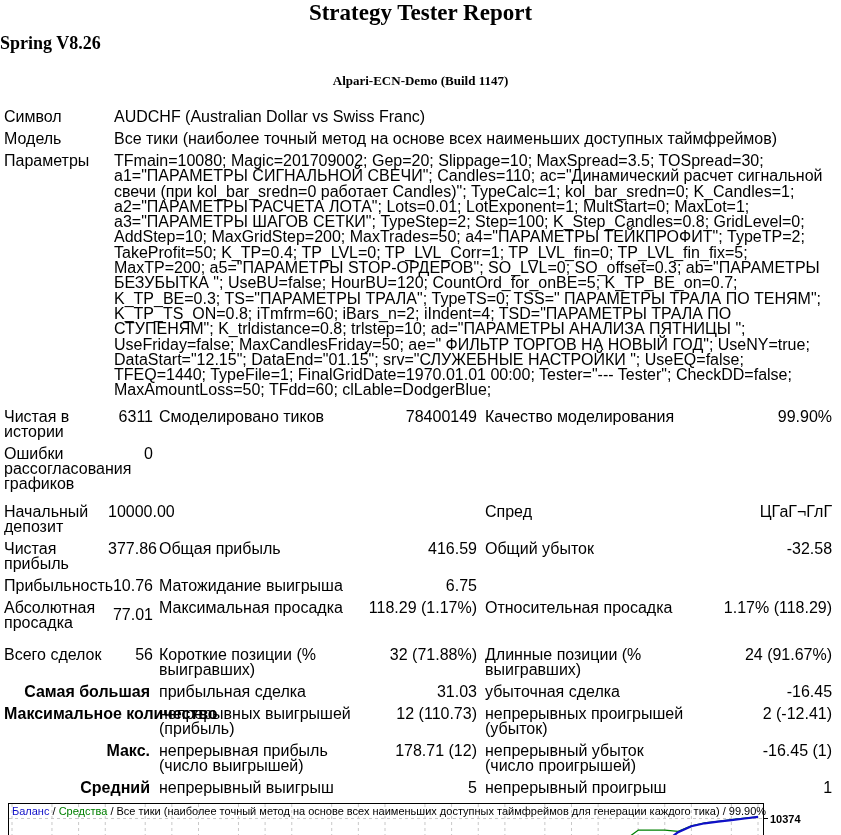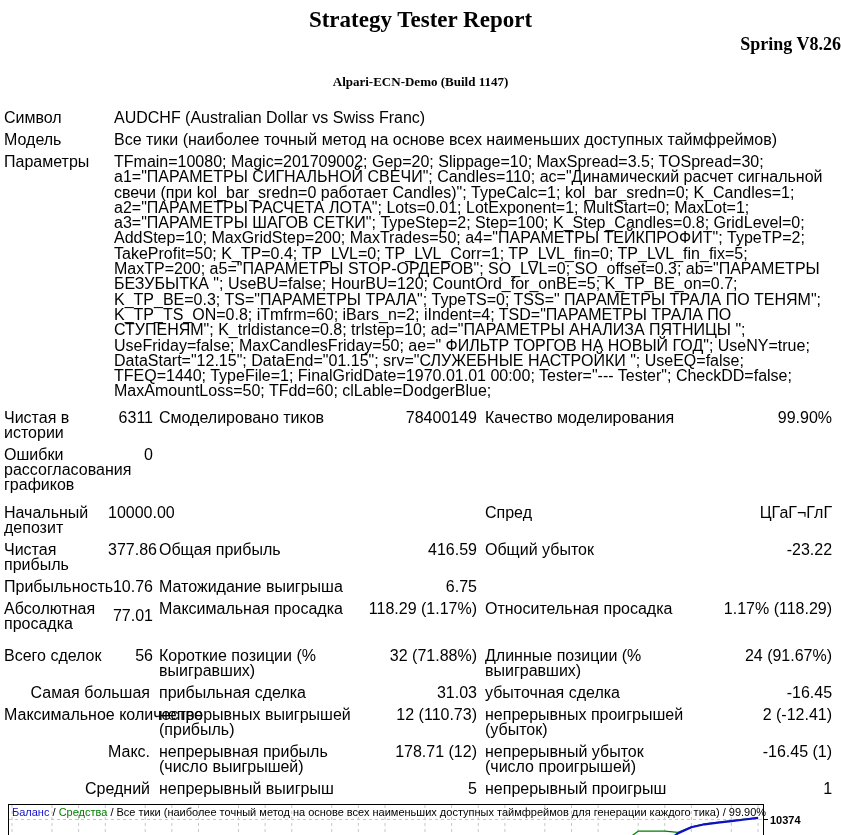--- a/index.html
+++ b/index.html
@@ -1,26 +1,26 @@
 <!DOCTYPE html>
 <html><head>
 <meta charset="utf-8">
 <style>
   html,body{margin:0;padding:0;background:#fff;color:#000;}
   body{width:841px;font-family:"Liberation Sans",sans-serif;}
-  .hdr{padding-top:7px;}
+  .hdr{padding-top:0;}
   .r-title{font:bold 23px "Liberation Serif",serif;text-align:center;}
-  .r-sub{font:bold 18px "Liberation Serif",serif;text-align:right;margin-top:1px;}
+  .r-sub{font:bold 18px "Liberation Serif",serif;text-align:left;margin-top:7px;}
   .r-srv{font:bold 13px "Liberation Serif",serif;text-align:center;margin-top:19px;}
   table.rep{border-collapse:collapse;table-layout:fixed;width:828px;margin:16px 0 0 4px;font-size:16px;line-height:15px;}
   table.rep td{padding:4px 0 3px 0;vertical-align:top;overflow:visible;}
   .c1v,.c2v,.c3v{text-align:right;white-space:nowrap;}
   .c2l{padding-left:6px !important;}
   .c3l{padding-left:8px !important;}
-  .c1r{text-align:right;white-space:nowrap;padding-right:3px !important;}
+  .c1r{text-align:right;white-space:nowrap;padding-right:3px !important;font-weight:bold;}
   .ft{padding-left:6px !important;}
   .params-text{line-height:15.3px;}
   .vmid td{vertical-align:middle;}
   tr.sp4 td{padding:0;height:4px;}
   tr.sp6 td{padding:0;height:6px;}
   tr.sp10 td{padding:0;height:10px;}
   .chart-wrap{position:relative;width:841px;height:190px;margin-top:5px;}
   .chart-legend{position:absolute;left:12px;top:2px;font-size:11px;white-space:pre;z-index:2;}
   svg text{font-family:"Liberation Sans",sans-serif;}
 </style>
@@ -81,21 +81,21 @@
     <td class="c2v"></td>
     <td class="c3l">Спред</td>
     <td class="c3v">ЦГаГ¬ГлГ</td>
   </tr>
   <tr>
     <td>Чистая прибыль</td>
     <td class="c1v">377.86</td>
     <td class="c2l">Общая прибыль</td>
     <td class="c2v">416.59</td>
     <td class="c3l">Общий убыток</td>
-    <td class="c3v">-23.22</td>
+    <td class="c3v">-32.58</td>
   </tr>
   <tr>
     <td>Прибыльность</td>
     <td class="c1v">10.76</td>
     <td class="c2l">Матожидание выигрыша</td>
     <td class="c2v">6.75</td>
     <td class="c3l"></td>
         <td class="c3v"></td>
   </tr>
   <tr>

